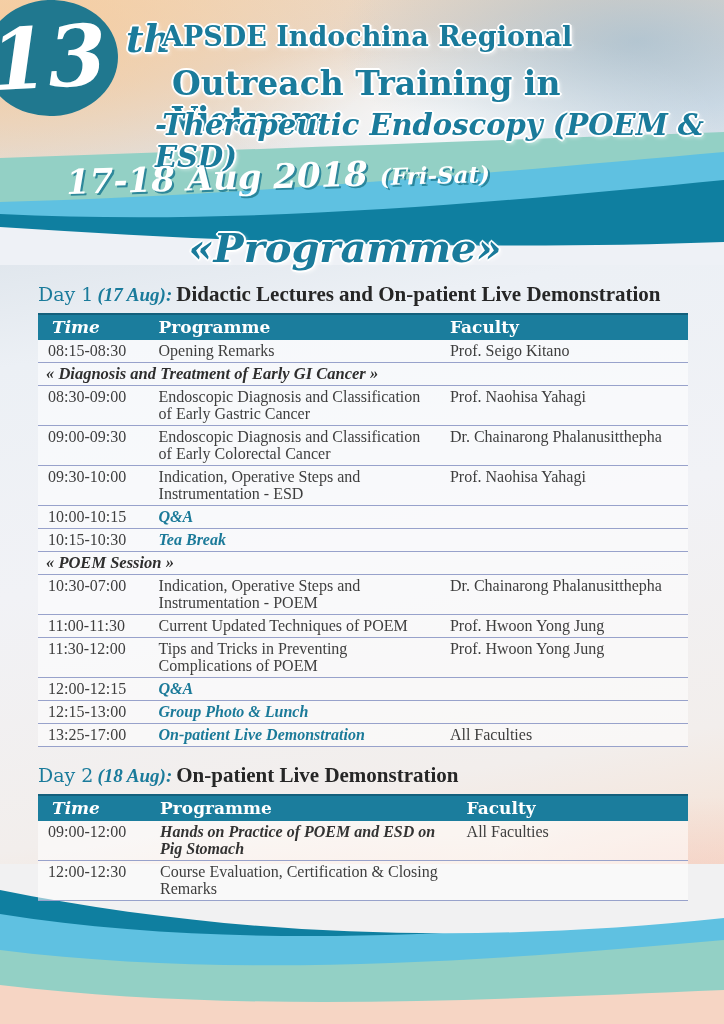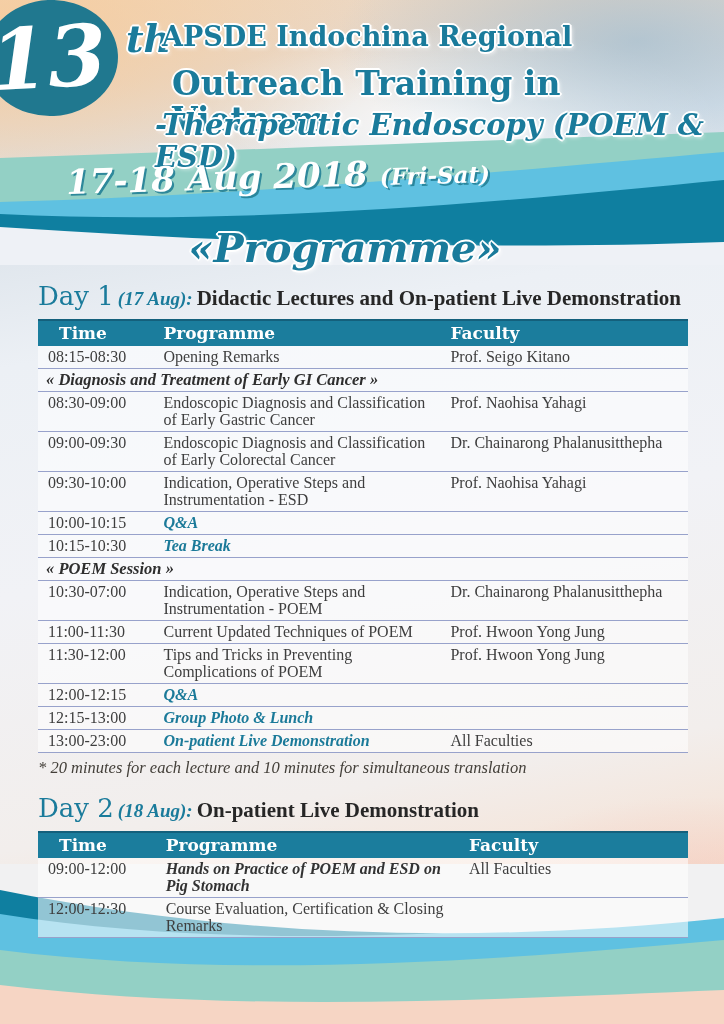--- a/index.html
+++ b/index.html
@@ -53,33 +53,33 @@
   }
   .date-days{ font-size:23px; }
   
   .content{ position:absolute; left:0; top:224px; width:690px; z-index:2; }
   .programme-heading{
     margin:0 0 4px 0; text-align:center;
     font-family:"DejaVu Serif",serif; font-weight:bold; font-style:italic;
     font-size:40px; line-height:1.2;
   }
   .day-heading{ margin:10px 0 7px 38px; line-height:1.15; }
-  .day-label{ font-family:"DejaVu Serif",serif; font-size:26px; color:#1a7b9b; }
+  .day-label{ font-family:"DejaVu Serif",serif; font-size:19px; color:#1a7b9b; }
   .day-date{ font-family:"Liberation Serif",serif; font-weight:bold; font-style:italic; font-size:19px; color:#1a7b9b; }
   .day-subtitle{ font-family:"Liberation Serif",serif; font-weight:bold; font-size:21px; color:#262626; }
   table.sched{
     width:650px; margin-left:38px; border-collapse:collapse;
     background:rgba(255,255,255,.55);
   }
   table.sched thead th{
     background:#1b7d9d; border-top:2px solid #14607c; color:#fff;
     font-family:"DejaVu Serif",serif; font-weight:bold; font-size:17px;
     text-align:left; padding:2px 8px 3px 8px;
   }
-  table.sched thead th.time-h{ width:95px; padding-left:21px; }
+  table.sched thead th.time-h{ width:95px; padding-left:14px;font-style:italic; }
   table.sched thead th.prog-h{ width:320px; }
   table.sched thead th.fac-h{ width:235px; }
   table.sched td{
     font-family:"Liberation Serif",serif; font-size:16px; line-height:17px;
     color:#3e3e3e; padding:2px 8px 3px 8px; vertical-align:top;
     border-top:1px solid #98a2cb;
   }
   table.sched tbody tr:first-child td{ border-top:none; }
   table.sched{ border-bottom:1px solid #98a2cb; }
   table.sched td.time{ white-space:nowrap; padding-left:10px; }
@@ -197,27 +197,26 @@
               <td class="time">12:00-12:15</td>
               <td class="prog highlight">Q&amp;A</td>
               <td class="fac"></td>
             </tr>
             <tr>
               <td class="time">12:15-13:00</td>
               <td class="prog highlight">Group Photo &amp; Lunch</td>
               <td class="fac"></td>
             </tr>
             <tr>
-              <td class="time">13:00-23:00</td>
+              <td class="time">13:25-17:00</td>
               <td class="prog highlight">On-patient Live Demonstration</td>
               <td class="fac">All Faculties</td>
             </tr>
           </tbody>
         </table>
-      <p class="footnote">* 20 minutes for each lecture and 10 minutes for simultaneous translation</p>
     </section>
 
     <section class="day2">
       <div class="day-heading">
         <span class="day-label">Day 2</span>
         <span class="day-date">(18 Aug):</span>
         <span class="day-subtitle">On-patient Live Demonstration</span>
       </div>
       <table class="sched">
           <thead>

